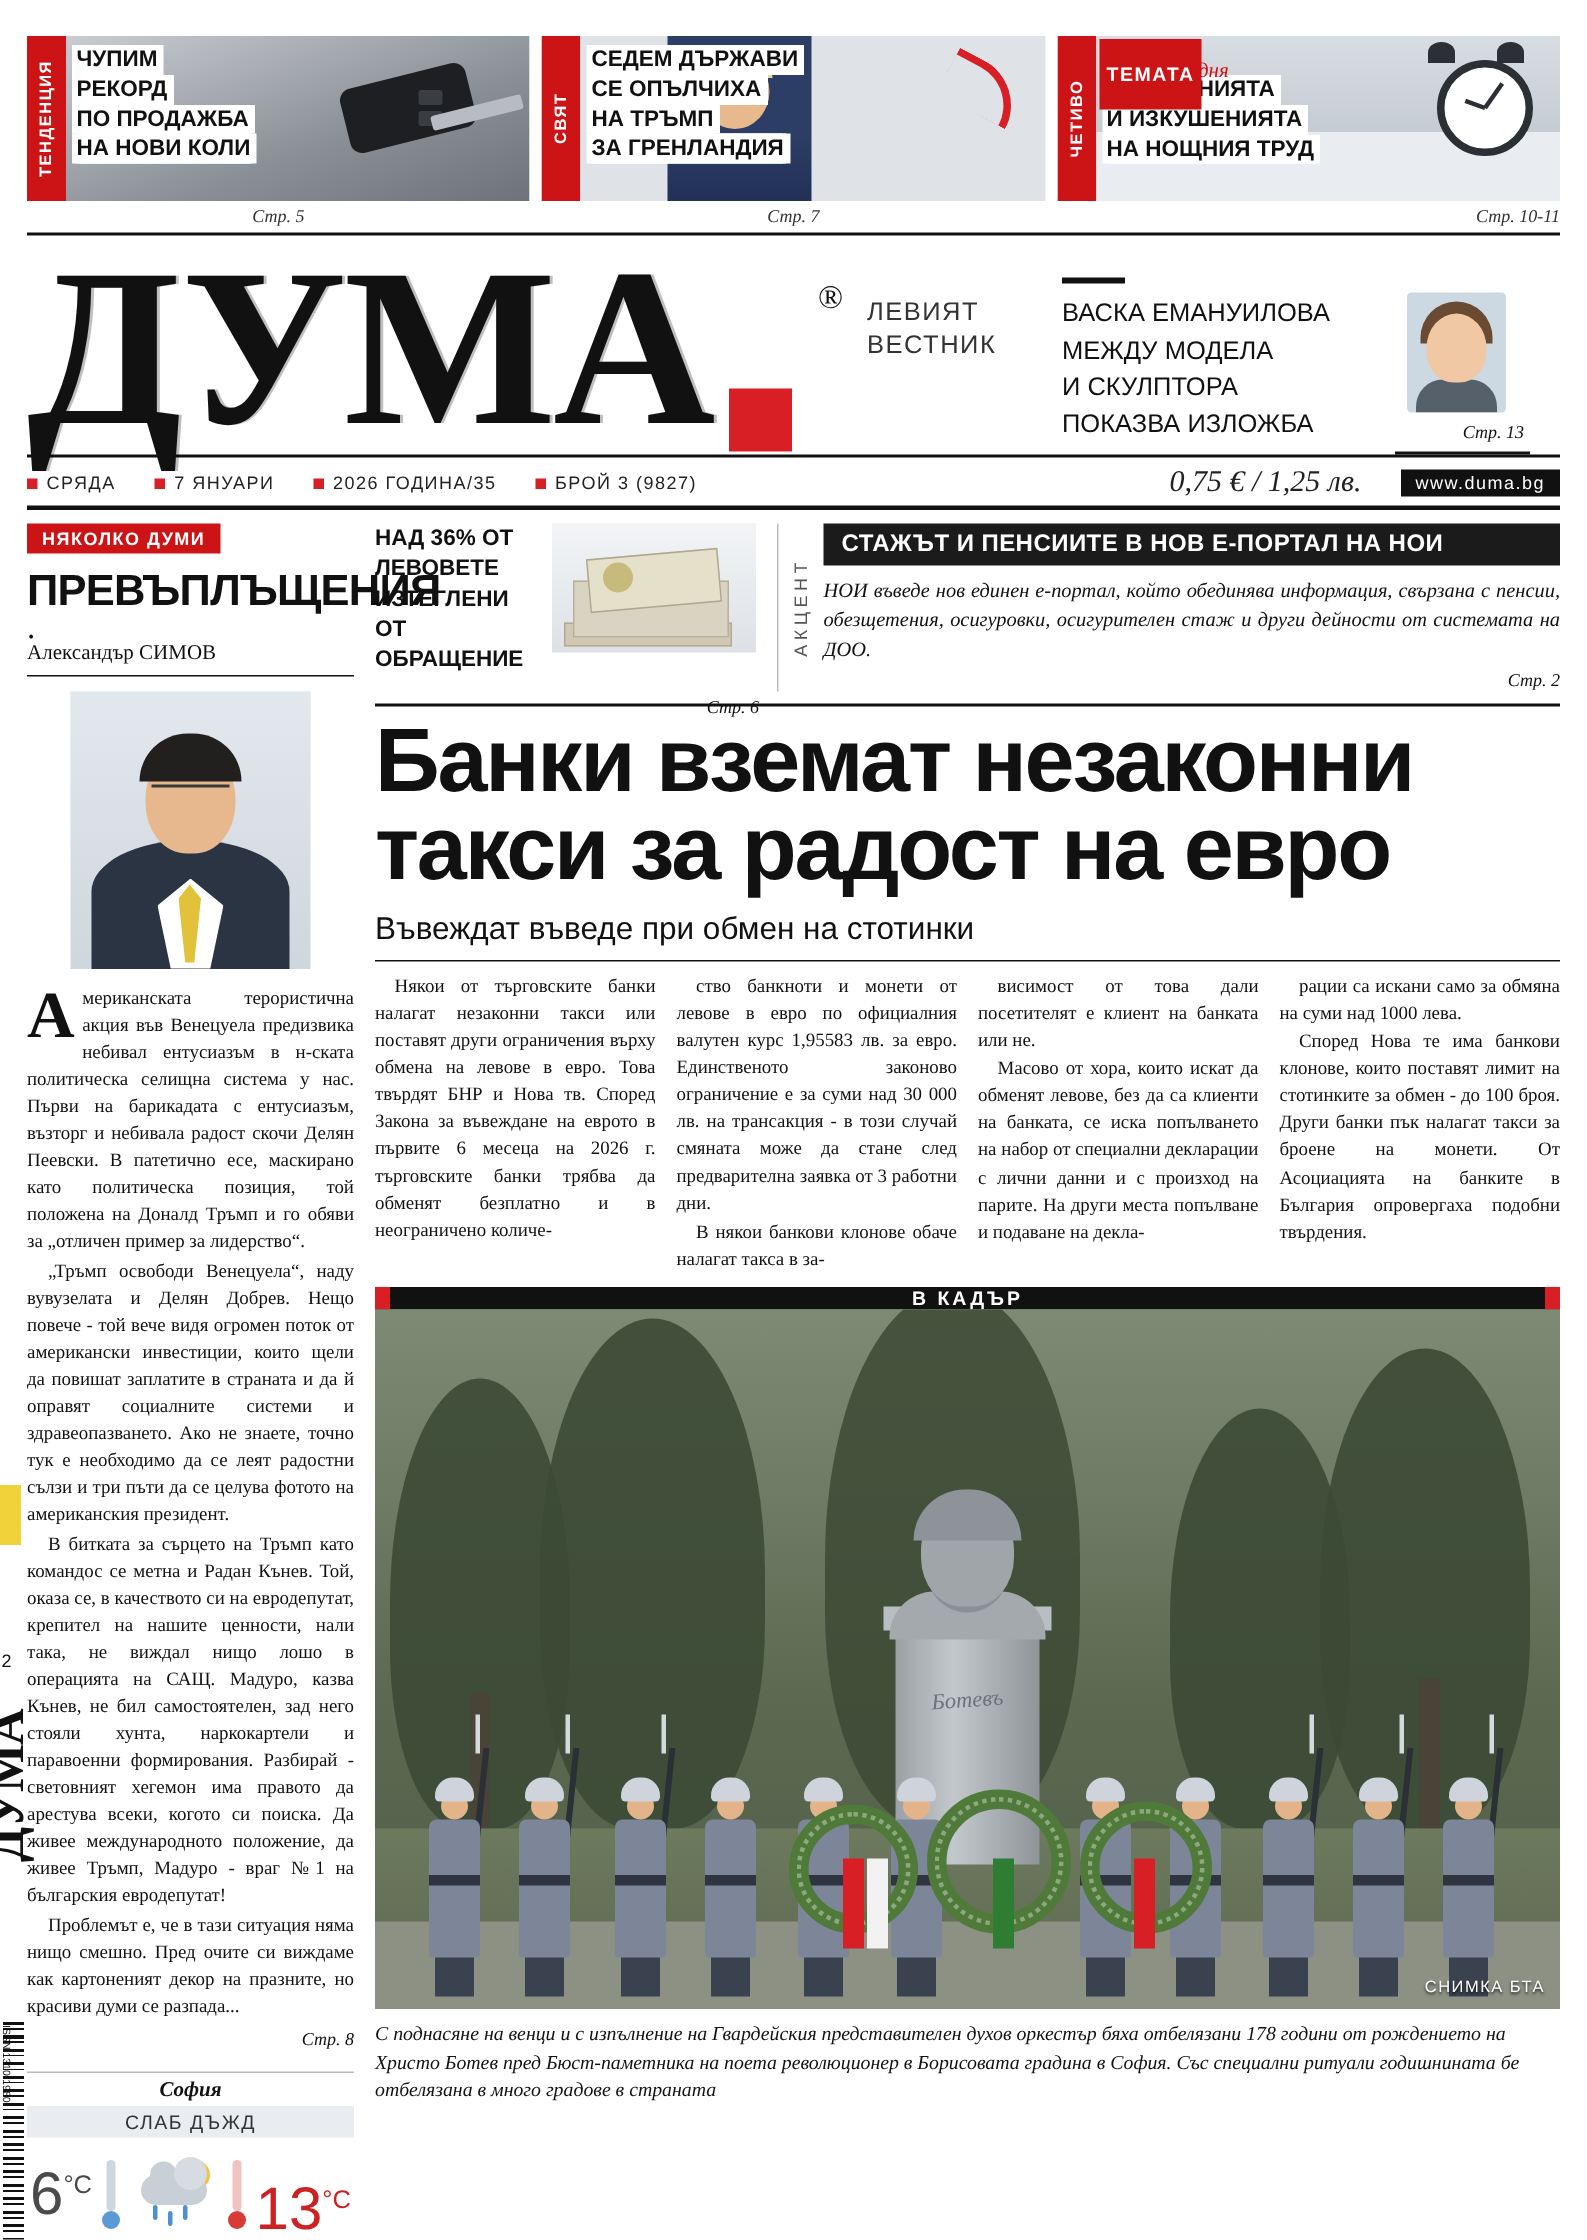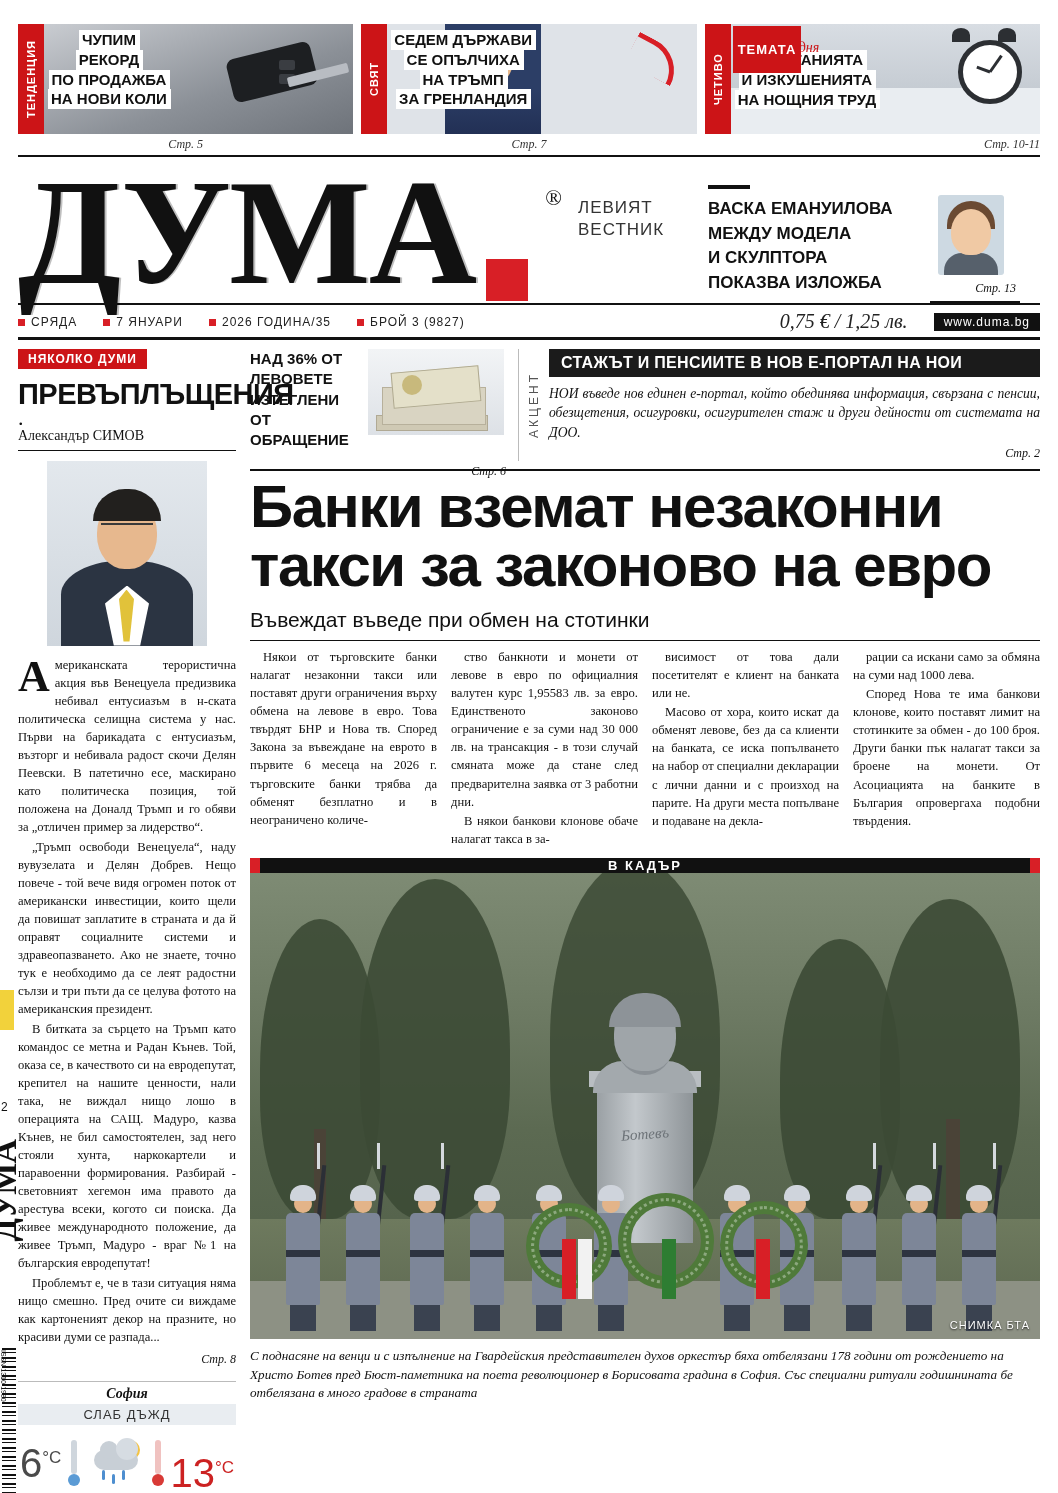--- a/index.html
+++ b/index.html
@@ -20,21 +20,21 @@
   .teaser-tag {
     width:26px; background:#cc1417; color:#fff; writing-mode:vertical-rl;
     transform:rotate(180deg); font-family:"Liberation Sans", sans-serif;
     font-size:11px; font-weight:bold; letter-spacing:1px;
     display:flex; align-items:center; justify-content:center; padding:4px 0;
   }
   .teaser-body { flex:1; position:relative; background:#fff; }
   .teaser-text {
     position:absolute; left:6px; top:6px; z-index:3;
     font-family:"Liberation Sans", sans-serif; font-weight:bold;
-    font-size:15px; line-height:1.32; color:#111;text-align:center;
+    font-size:15px; line-height:1.32; color:#111;
   }
   .teaser-text span { background:#fff; box-shadow:3px 0 0 #fff, -2px 0 0 #fff; padding:0 1px; display:inline-block; }
   .teaser-img { position:absolute; inset:0; }
 
   
   .t1bg { position:absolute; inset:0; background:linear-gradient(160deg,#c9ccd1,#8b9097 60%,#6e737a); }
   .key-body { position:absolute; right:38px; top:26px; width:86px; height:44px; background:#1d1f22; border-radius:8px; transform:rotate(-14deg); }
   .key-btn { position:absolute; width:16px; height:10px; background:#3a3d42; border-radius:2px; }
   .key-blade { position:absolute; right:4px; top:46px; width:62px; height:10px; background:#b8bcc2; transform:rotate(-14deg); border-radius:2px; }
 
@@ -79,21 +79,21 @@
   }
   .logo-reg { position:absolute; right:16px; top:22px; font-size:22px; font-family:"Liberation Serif",serif; }
   .red-square { position:absolute; left:468px; top:96px; width:42px; height:42px; background:#d81f26; }
   .levi {
     font-family:"Liberation Sans", sans-serif; font-size:17px; letter-spacing:1px;
     color:#333; line-height:1.3; padding-top:34px; width:130px;
   }
   .mh-right { flex:1; padding-top:22px; position:relative; }
   .mh-rule { width:42px; height:4px; background:#111; margin-bottom:8px; }
   .mh-promo {
-    font-family:"Liberation Sans", sans-serif; font-weight:bold; font-size:17px;
+    font-family:"Liberation Sans", sans-serif; font-weight:normal; font-size:17px;
     line-height:1.45; color:#111; width:230px;
   }
   .mh-portrait {
     position:absolute; right:36px; top:32px; width:66px; height:80px;
     background:#cdd9e2; border-radius:3px; overflow:hidden;
   }
   .p-face { position:absolute; left:13px; top:14px; width:40px; height:46px; border-radius:50% 50% 45% 45%; background:#f0c9a4; }
   .p-hair { position:absolute; left:9px; top:6px; width:48px; height:28px; border-radius:24px 24px 0 0; background:#6b4a32; }
   .p-body { position:absolute; left:6px; bottom:0; width:54px; height:22px; border-radius:18px 18px 0 0; background:#56606b; }
   .mh-p13 { position:absolute; right:24px; top:118px; font-style:italic; font-size:12px; }
@@ -464,21 +464,21 @@
             <div class="accent-text">НОИ въведе нов единен е-портал, който обединява информация, свързана с пенсии, обезщетения, осигуровки, осигурителен стаж и други дейности от системата на ДОО.</div>
             <div class="accent-page">Стр. 2</div>
           </div>
         </div>
       </div>
 
       <div class="rule-thick"></div>
 
       <h1 class="big-head">
         <span>Банки вземат незаконни</span><br>
-        <span>такси за законово на евро</span>
+        <span>такси за радост на евро</span>
       </h1>
       <div class="sub-head">Въвеждат въведе при обмен на стотинки</div>
       <div class="rule-thin"></div>
 
       <div class="news-cols">
         <p class="first">Някои от търговските банки налагат незаконни такси или поставят други ограничения върху обмена на левове в евро. Това твърдят БНР и Нова тв. Според Закона за въвеждане на еврото в първите 6 месеца на 2026 г. търговските банки трябва да обменят безплатно и в неограничено количе-</p>
         <p>ство банкноти и монети от левове в евро по официалния валутен курс 1,95583 лв. за евро. Единственото законово ограничение е за суми над 30 000 лв. на трансакция - в този случай смяната може да стане след предварителна заявка от 3 работни дни.</p>
         <p>В някои банкови клонове обаче налагат такса в за-</p>
         <p>висимост от това дали посетителят е клиент на банката или не.</p>
         <p>Масово от хора, които искат да обменят левове, без да са клиенти на банката, се иска попълването на набор от специални декларации с лични данни и с произход на парите. На други места попълване и подаване на декла-</p>

